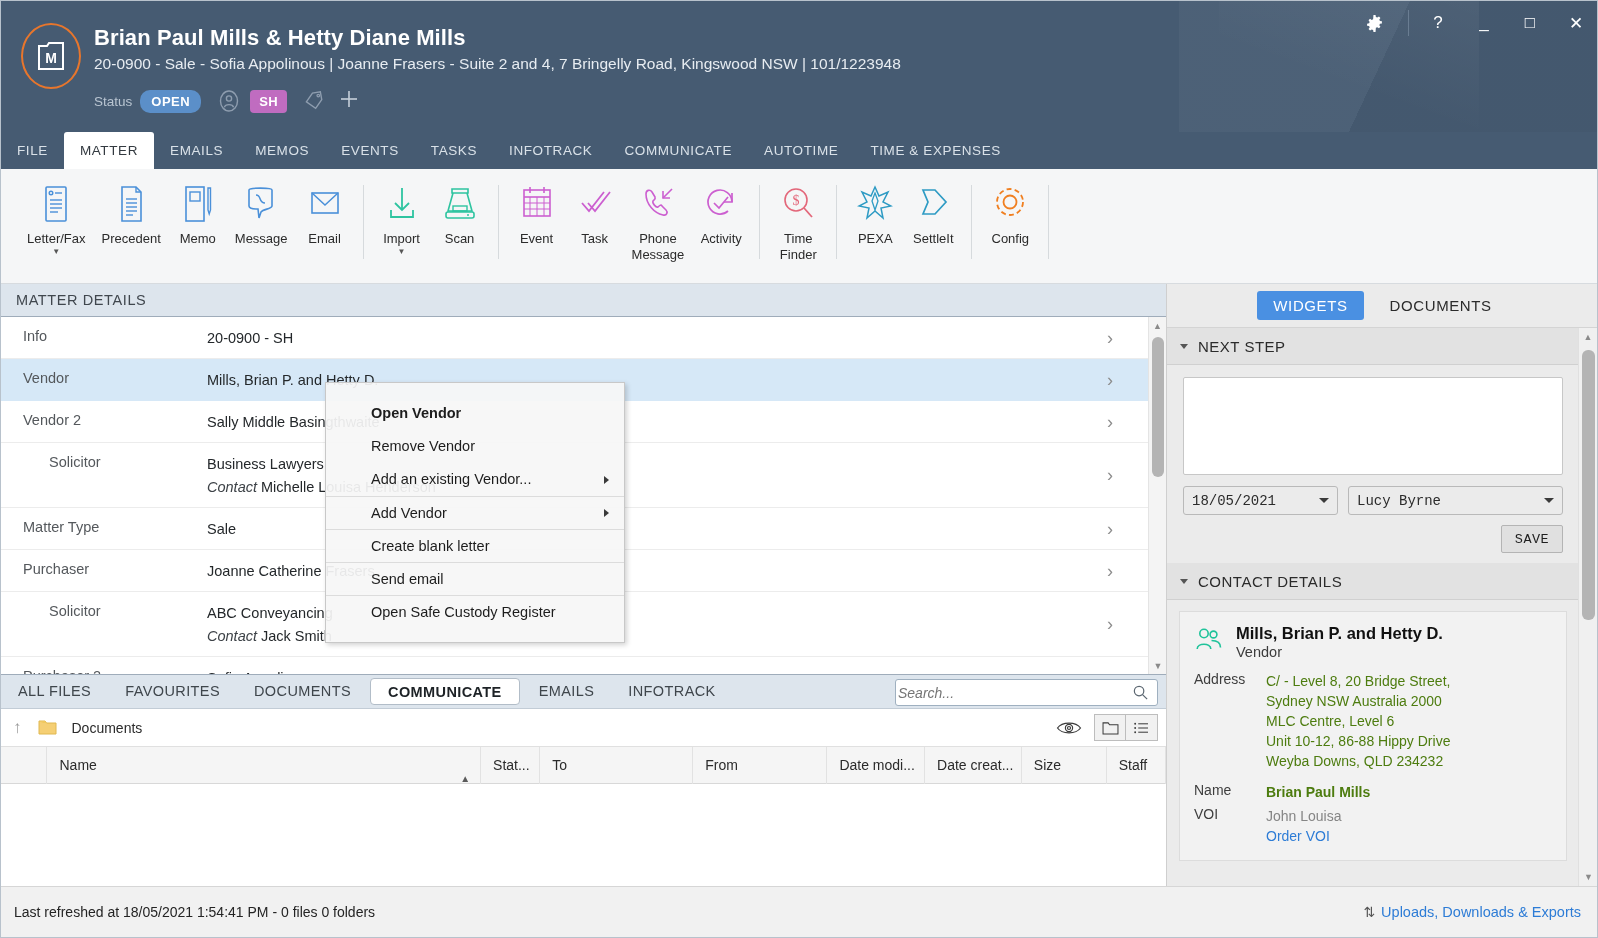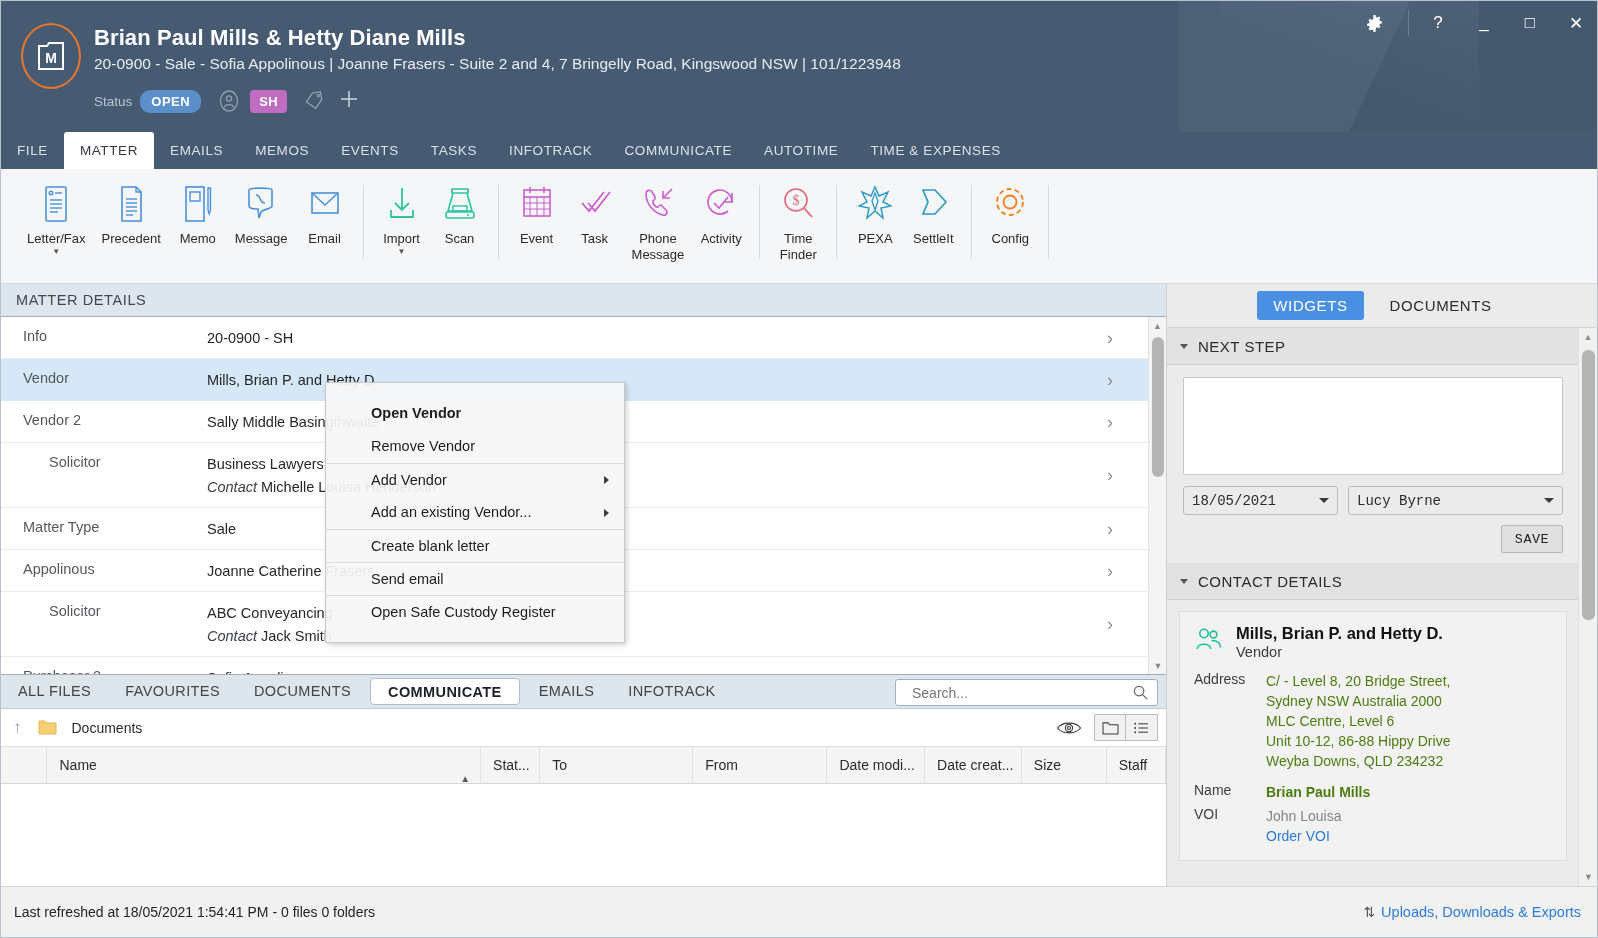--- a/index.html
+++ b/index.html
@@ -194,22 +194,22 @@
     height:27px; line-height:27px; border:1px solid #b2bdc8; border-radius:4px;
     margin:0 2px;
   }
   .fx-search {
     position:absolute; right:8px; top:4px; width:263px; height:27px;
     background:#ffffff; border:1px solid #9fb0c0; border-radius:3px;
     display:flex; align-items:center;
   }
   .fx-search input {
     border:none; outline:none; background:transparent; flex:1;
-    font-family:"Liberation Sans", sans-serif; font-size:14px; 
-    color:#666; padding-left:16px;
+    font-family:"Liberation Sans", sans-serif; font-size:14px; font-style:italic;
+    color:#666; padding-left:2px;
   }
   .fx-search .sicon { margin-right:8px; display:flex; }
 
   
   .fx-path {
     position:absolute; left:0; top:708px; width:1165px; height:38px;
     background:#ffffff; border-bottom:1px solid #e0e0e0;
     display:flex; align-items:center;
   }
   .fx-up { margin-left:12px; color:#9a9a9a; font-size:17px; }
@@ -602,21 +602,21 @@
         <div class="md-label indent">Solicitor</div>
         <div class="md-value"><span>Business Lawyers</span><span class="sub"><span class="ital">Contact</span> <span>Michelle Louisa Henderson</span></span></div>
         <div class="md-chev">›</div>
       </div>
       <div class="md-row">
         <div class="md-label">Matter Type</div>
         <div class="md-value"><span>Sale</span></div>
         <div class="md-chev">›</div>
       </div>
       <div class="md-row">
-        <div class="md-label">Appolinous</div>
+        <div class="md-label">Purchaser</div>
         <div class="md-value"><span>Joanne Catherine Frasers</span></div>
         <div class="md-chev">›</div>
       </div>
       <div class="md-row">
         <div class="md-label indent">Solicitor</div>
         <div class="md-value"><span>ABC Conveyancing</span><span class="sub"><span class="ital">Contact</span> <span>Jack Smith</span></span></div>
         <div class="md-chev">›</div>
       </div>
       <div class="md-row">
         <div class="md-label">Purchaser 2</div>
@@ -626,22 +626,22 @@
     </div>
   <div class="md-scroll">
     <div class="arrow">▲</div>
     <div class="thumb"></div>
     <div class="bottomarrow">▼</div>
   </div>
 
   <div class="ctx-menu" id="ctx-menu">
       <div class="ctx-item bold"><span>Open Vendor</span></div>
       <div class="ctx-item"><span>Remove Vendor</span></div>
+      <div class="ctx-item"><span>Add an existing Vendor...</span><span class="ctx-arrow"></span></div>
       <div class="ctx-item sep"><span>Add Vendor</span><span class="ctx-arrow"></span></div>
-      <div class="ctx-item"><span>Add an existing Vendor...</span><span class="ctx-arrow"></span></div>
       <div class="ctx-item sep"><span>Create blank letter</span></div>
       <div class="ctx-item sep"><span>Send email</span></div>
       <div class="ctx-item sep"><span>Open Safe Custody Register</span></div>
     </div>
 
   <div class="fx-tabs" id="fx-tabs">
     <div class="fx-tab">ALL FILES</div>
       <div class="fx-tab">FAVOURITES</div>
       <div class="fx-tab">DOCUMENTS</div>
       <div class="fx-tab active">COMMUNICATE</div>

